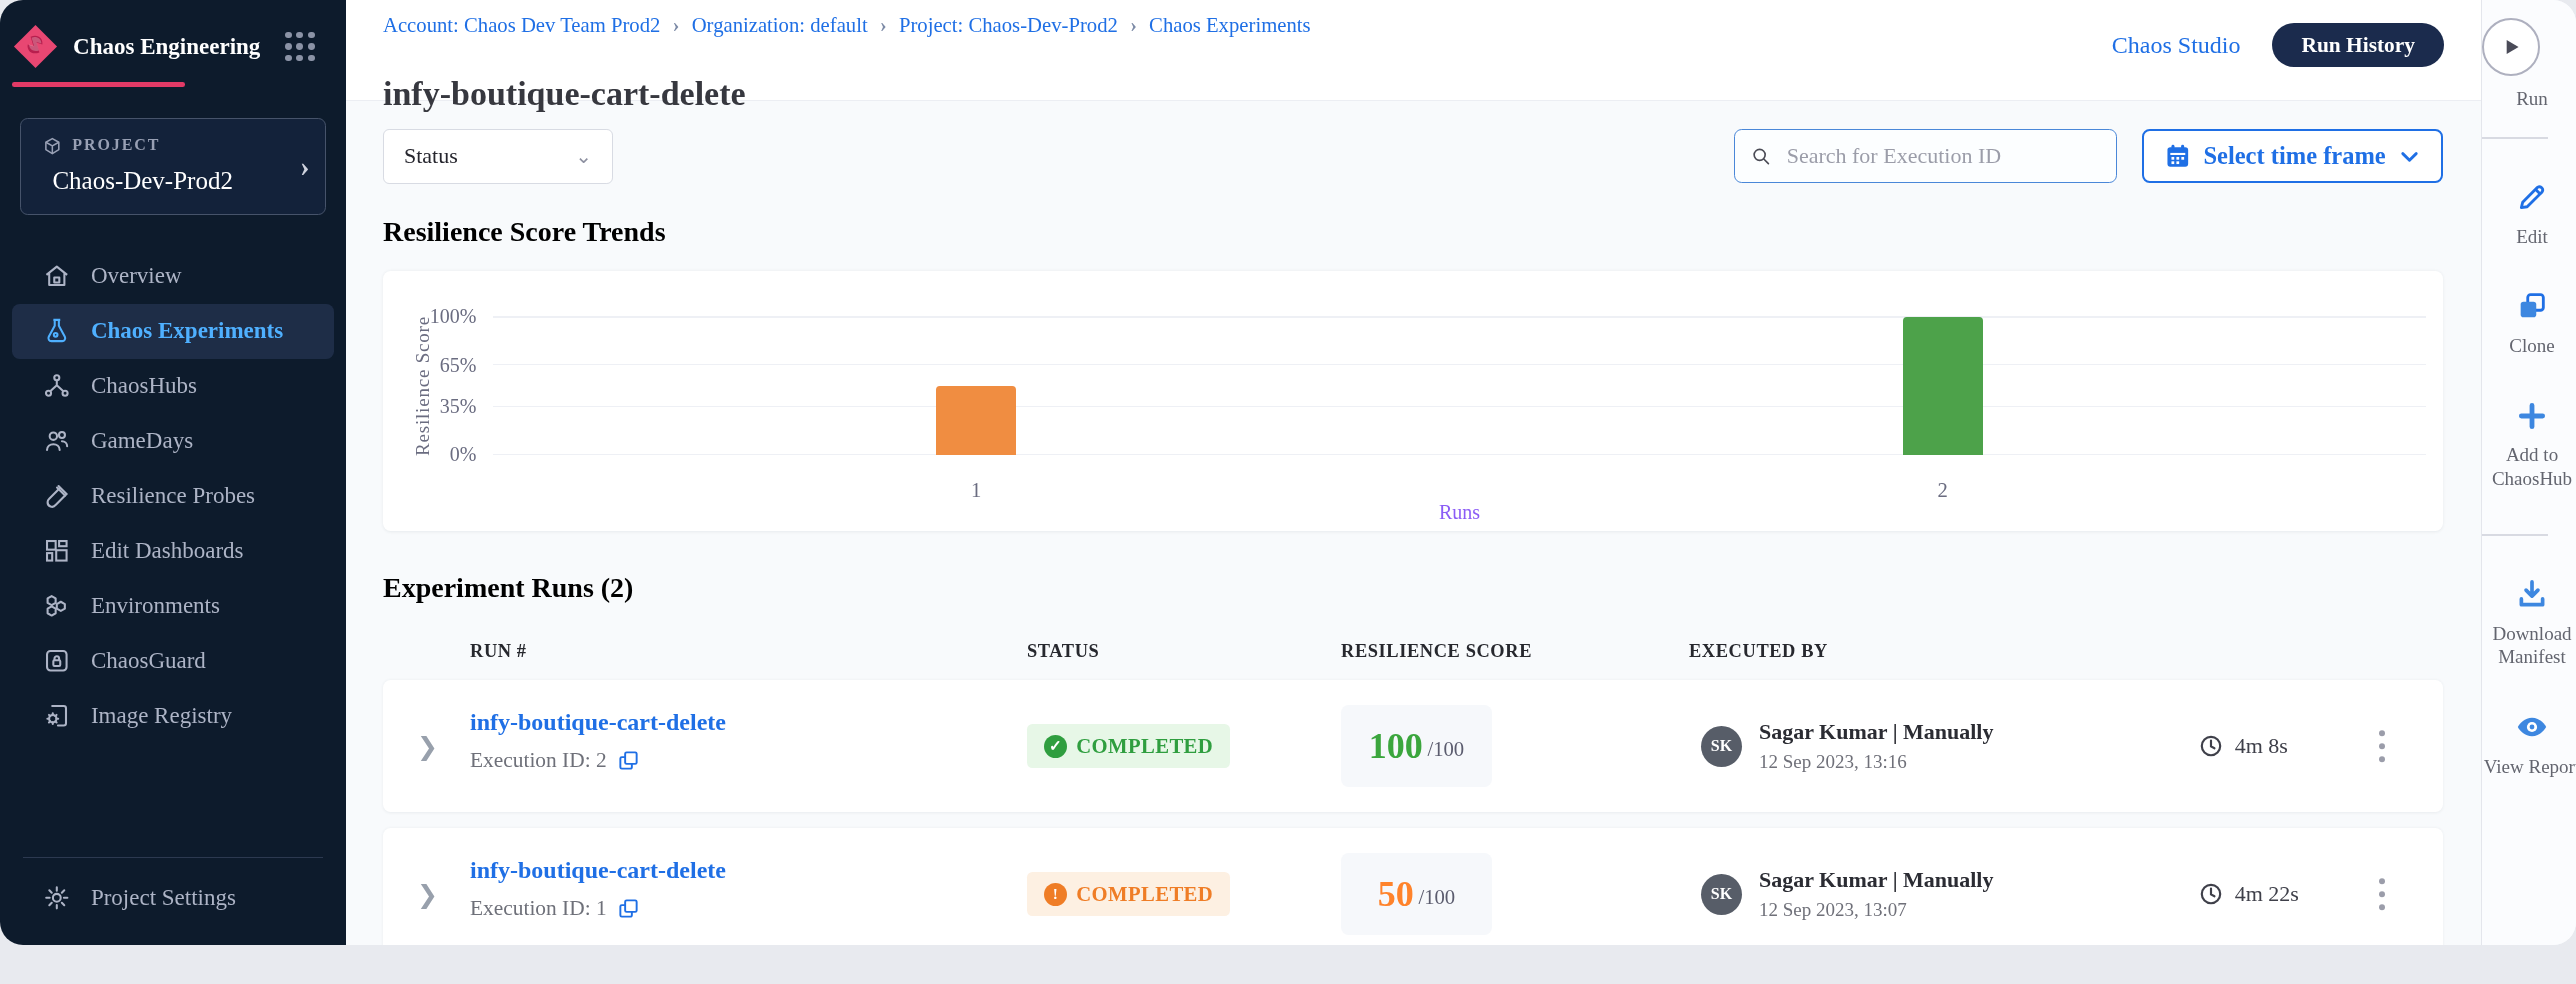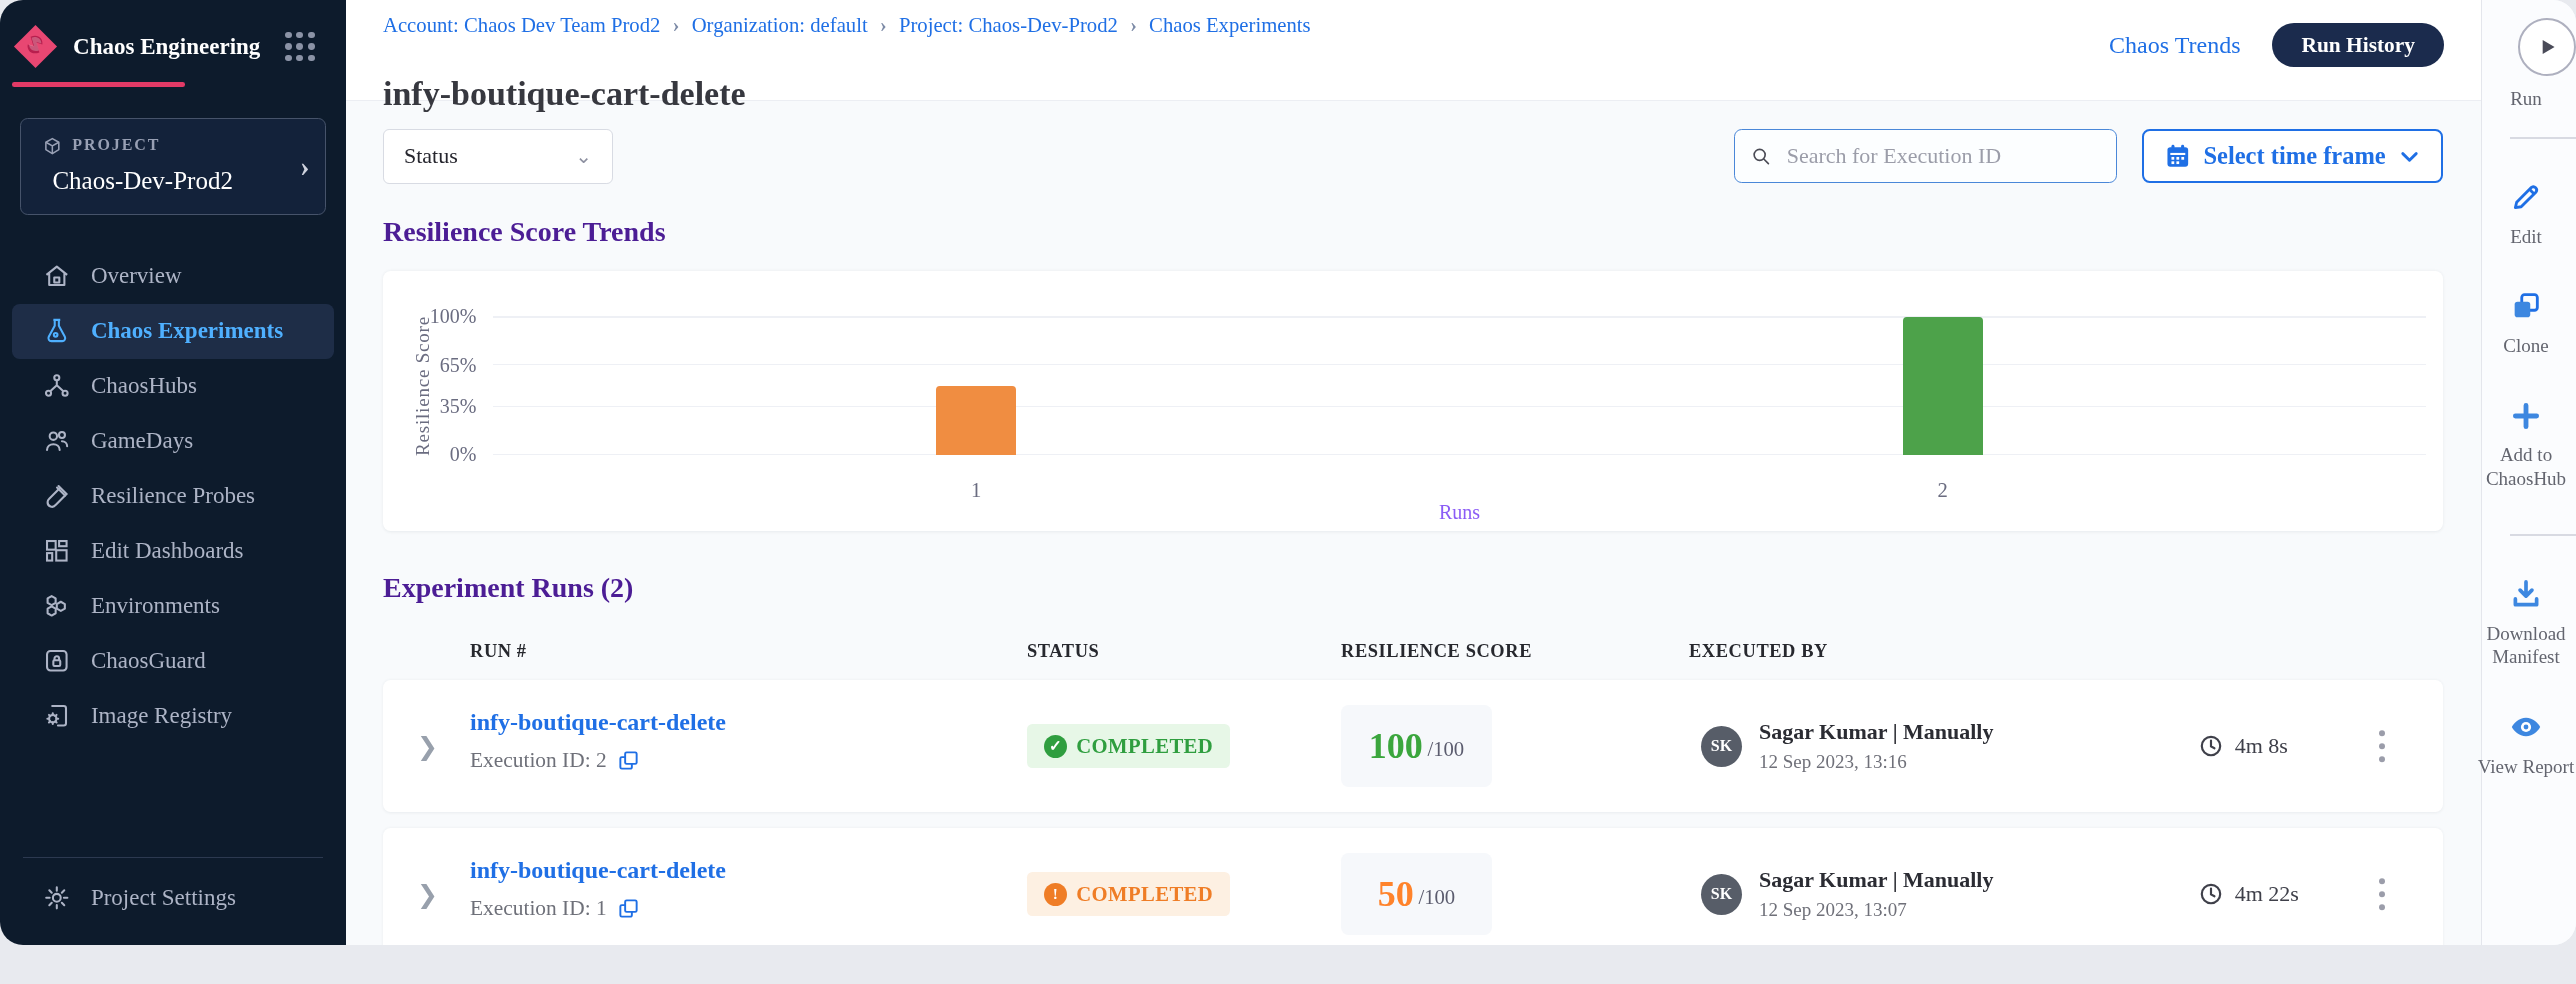--- a/index.html
+++ b/index.html
@@ -41,21 +41,21 @@
   .content{flex:1;padding:27.6px 38px 0 37px;overflow:hidden;}
   .filter-row{display:flex;justify-content:space-between;align-items:center;}
   .status-select{width:230px;height:55px;background:#ffffff;border:1.5px solid #d8dbe3;border-radius:6.1px;display:flex;align-items:center;justify-content:space-between;padding:0 20px;font-size:22px;color:#26262e;cursor:pointer;}
   .select-caret{color:#8d90a0;font-size:20px;}
   .right-filters{display:flex;gap:24.5px;align-items:center;}
   .search-box{width:383px;height:54px;background:#fcfeff;border:1.5px solid #4a87d8;border-radius:7.7px;display:flex;align-items:center;gap:12.3px;padding:0 15.3px;}
   .search-box input{border:none;outline:none;background:transparent;font-size:22px;color:#26262e;width:100%;font-family:inherit;}
   .search-box input::placeholder{color:#9b9da9;}
   .timeframe-btn{height:54px;background:#ffffff;border:2.3px solid #1f6fe5;border-radius:7.7px;display:flex;align-items:center;gap:12.3px;padding:0 20px;color:#1f6fe5;font-size:24.5px;font-weight:bold;font-family:inherit;cursor:pointer;white-space:nowrap;}
 
-  .section-title{font-size:28px;font-weight:bold;color:#4c1d95;}
+  .section-title{font-size:28px;font-weight:bold;color:#000000;}
   .trends-title{margin-top:32px;}
   .runs-title{margin-top:41px;}
 
   
   .chart-card{margin-top:20px;height:260px;background:#ffffff;border-radius:7.7px;box-shadow:0 0.8px 3.1px rgba(40,50,70,0.08);position:relative;}
   .chart-ylabel{position:absolute;left:40px;top:115px;transform:translate(-50%,-50%) rotate(-90deg);font-size:19px;color:#6a6c80;white-space:nowrap;letter-spacing:0.8px;}
   .chart-yticks{position:absolute;left:0;top:0;width:98px;height:100%;}
   .ytick{position:absolute;right:4.6px;font-size:20px;color:#6a6c80;text-align:right;width:92px;}
   .chart-plot{position:absolute;left:110px;right:17px;top:46px;height:138px;}
   .gridline{position:absolute;left:0;right:0;height:1.5px;background:#eef0f5;}
@@ -86,21 +86,21 @@
   .score-suffix{font-size:20.7px;color:#5b5c6e;margin-top:7.7px;}
   .exec-block{position:absolute;left:1318px;top:50%;transform:translateY(-50%);display:flex;align-items:center;gap:17px;}
   .avatar{width:41px;height:41px;border-radius:50%;background:#575d68;color:#fff;font-size:16px;font-weight:bold;display:flex;align-items:center;justify-content:center;flex-shrink:0;}
   .exec-name{font-size:22px;color:#2b2c33;font-weight:bold;white-space:nowrap;}
   .exec-date{font-size:19px;color:#6f7079;margin-top:6.1px;}
   .duration{position:absolute;left:1815px;top:50%;transform:translateY(-50%);display:flex;align-items:center;gap:10.7px;font-size:22px;color:#3f404a;}
   .kebab{position:absolute;left:1988px;top:50%;transform:translateY(-50%);display:flex;flex-direction:column;gap:6.9px;cursor:pointer;padding:7.7px;}
   .kebab span{width:6.1px;height:6.1px;border-radius:50%;background:#9b9daa;}
 
   
-  .rail{width:95px;flex-shrink:0;background:#fbfcfe;border-left:1.5px solid #e4e6ec;display:flex;flex-direction:column;align-items:flex-end;padding-top:18.4px;}
+  .rail{width:95px;flex-shrink:0;background:#fbfcfe;border-left:1.5px solid #e4e6ec;display:flex;flex-direction:column;align-items:flex-start;padding-top:18.4px;}
   .run-btn{width:58px;height:58px;border-radius:50%;background:#ffffff;border:2.3px solid #aeb0bf;display:flex;align-items:center;justify-content:center;cursor:pointer;}
   .rail-label{margin-top:10.7px;font-size:19px;color:#63656f;text-align:center;line-height:1.25;width:100px;}
   .rail-divider{width:66px;border-top:2.3px solid #d8dae2;margin-top:26px;}
   .rail-action{margin-top:41px;display:flex;flex-direction:column;align-items:center;cursor:pointer;}
   .rail-action svg{width:34px;height:34px;}
 </style>
 </head>
 <body>
 
 <div class="app">
@@ -234,21 +234,21 @@
           <span class="crumb-sep">›</span>
           <a>Organization: default</a>
           <span class="crumb-sep">›</span>
           <a>Project: Chaos-Dev-Prod2</a>
           <span class="crumb-sep">›</span>
           <a>Chaos Experiments</a>
         </div>
         <h1 class="page-title">infy-boutique-cart-delete</h1>
       </div>
       <div class="header-right">
-        <a class="studio-link">Chaos Trends</a>
+        <a class="studio-link">Chaos Studio</a>
         <button class="run-history-btn">Run History</button>
       </div>
     </header>
 
     <div class="content">
 
       <div class="filter-row">
         <div class="status-select">
           <span>Status</span>
           <span class="select-caret">⌄</span>

